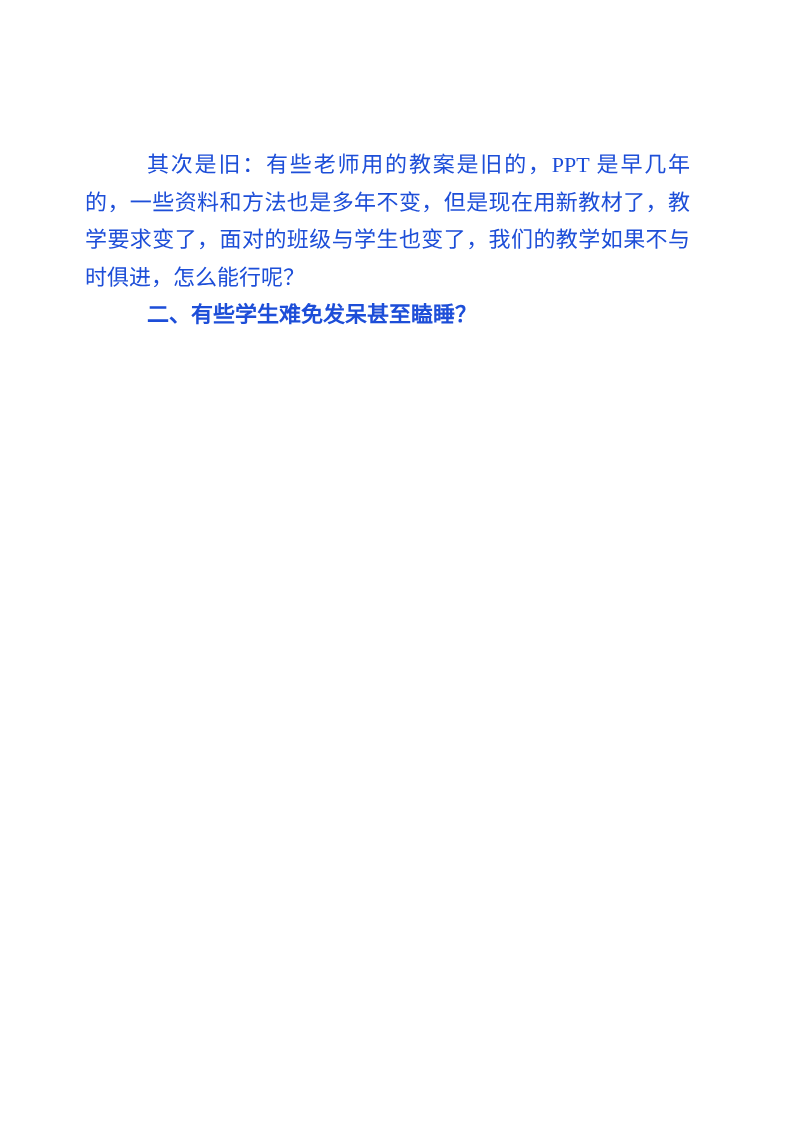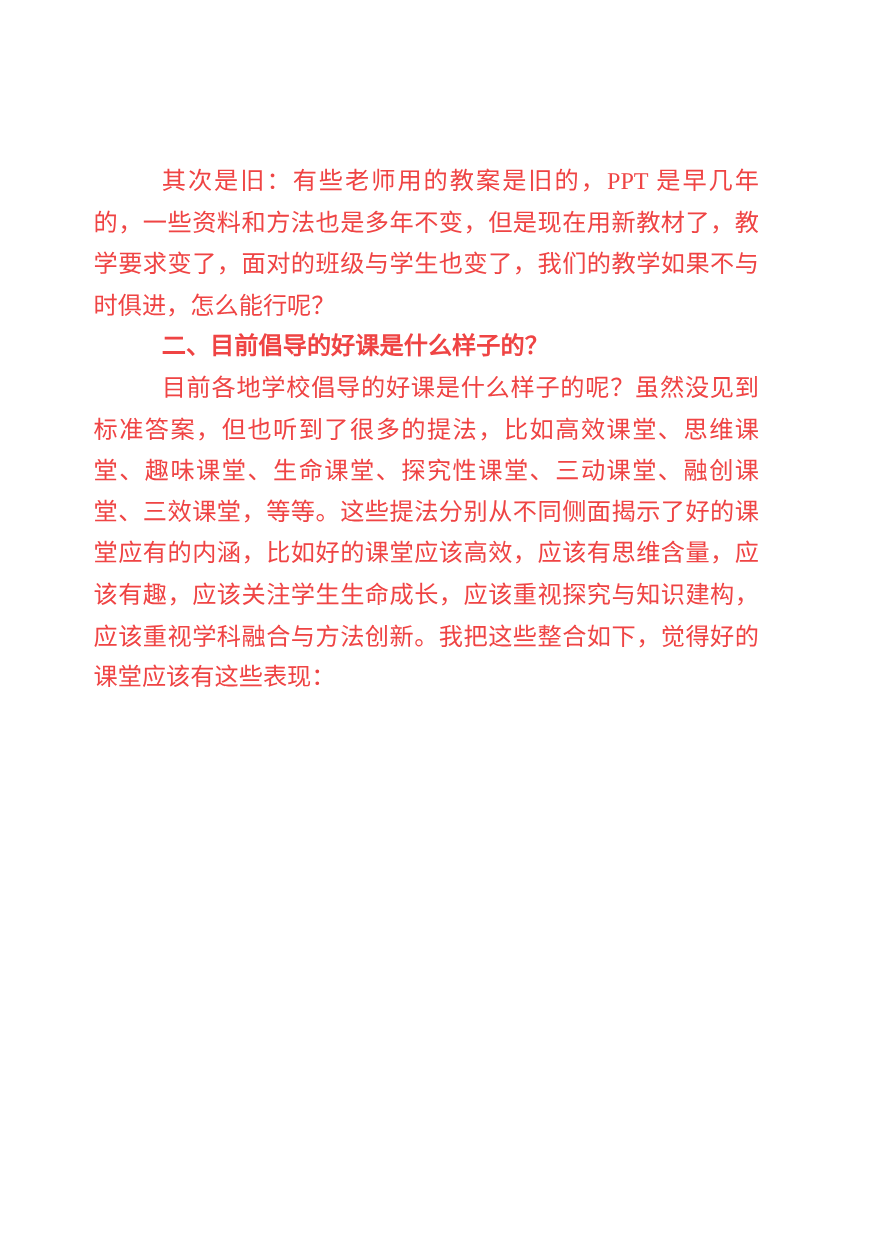--- a/index.html
+++ b/index.html
@@ -7,21 +7,21 @@
     padding: 0;
     background: #ffffff;
   }
   .page {
     position: relative;
     width: 699px;
     height: 1122px;
     background: #ffffff;
     overflow: hidden;
     font-family: "Liberation Serif", "DejaVu Serif", serif;
-    color: #ef4444;
+    color: #1d4ed8;
   }
   .content {
     position: absolute;
     left: 85px;
     top: 146px;
     width: 605px;
   }
   .content p {
     margin: 0;
     padding: 0;
@@ -36,16 +36,15 @@
     font-weight: bold;
     text-align: left;
   }
 </style>
 </head>
 <body>
 
 <div class="page">
   <div class="content">
     <p class="body-para">其次是旧：有些老师用的教案是旧的，PPT 是早几年的，一些资料和方法也是多年不变，但是现在用新教材了，教学要求变了，面对的班级与学生也变了，我们的教学如果不与时俱进，怎么能行呢？</p>
-    <p class="heading-para">二、目前倡导的好课是什么样子的？</p>
-    <p class="body-para">目前各地学校倡导的好课是什么样子的呢？虽然没见到标准答案，但也听到了很多的提法，比如高效课堂、思维课堂、趣味课堂、生命课堂、探究性课堂、三动课堂、融创课堂、三效课堂，等等。这些提法分别从不同侧面揭示了好的课堂应有的内涵，比如好的课堂应该高效，应该有思维含量，应该有趣，应该关注学生生命成长，应该重视探究与知识建构，应该重视学科融合与方法创新。我把这些整合如下，觉得好的课堂应该有这些表现：</p>
+    <p class="heading-para">二、有些学生难免发呆甚至瞌睡？</p>
   </div>
 </div>
 
 </body></html>

